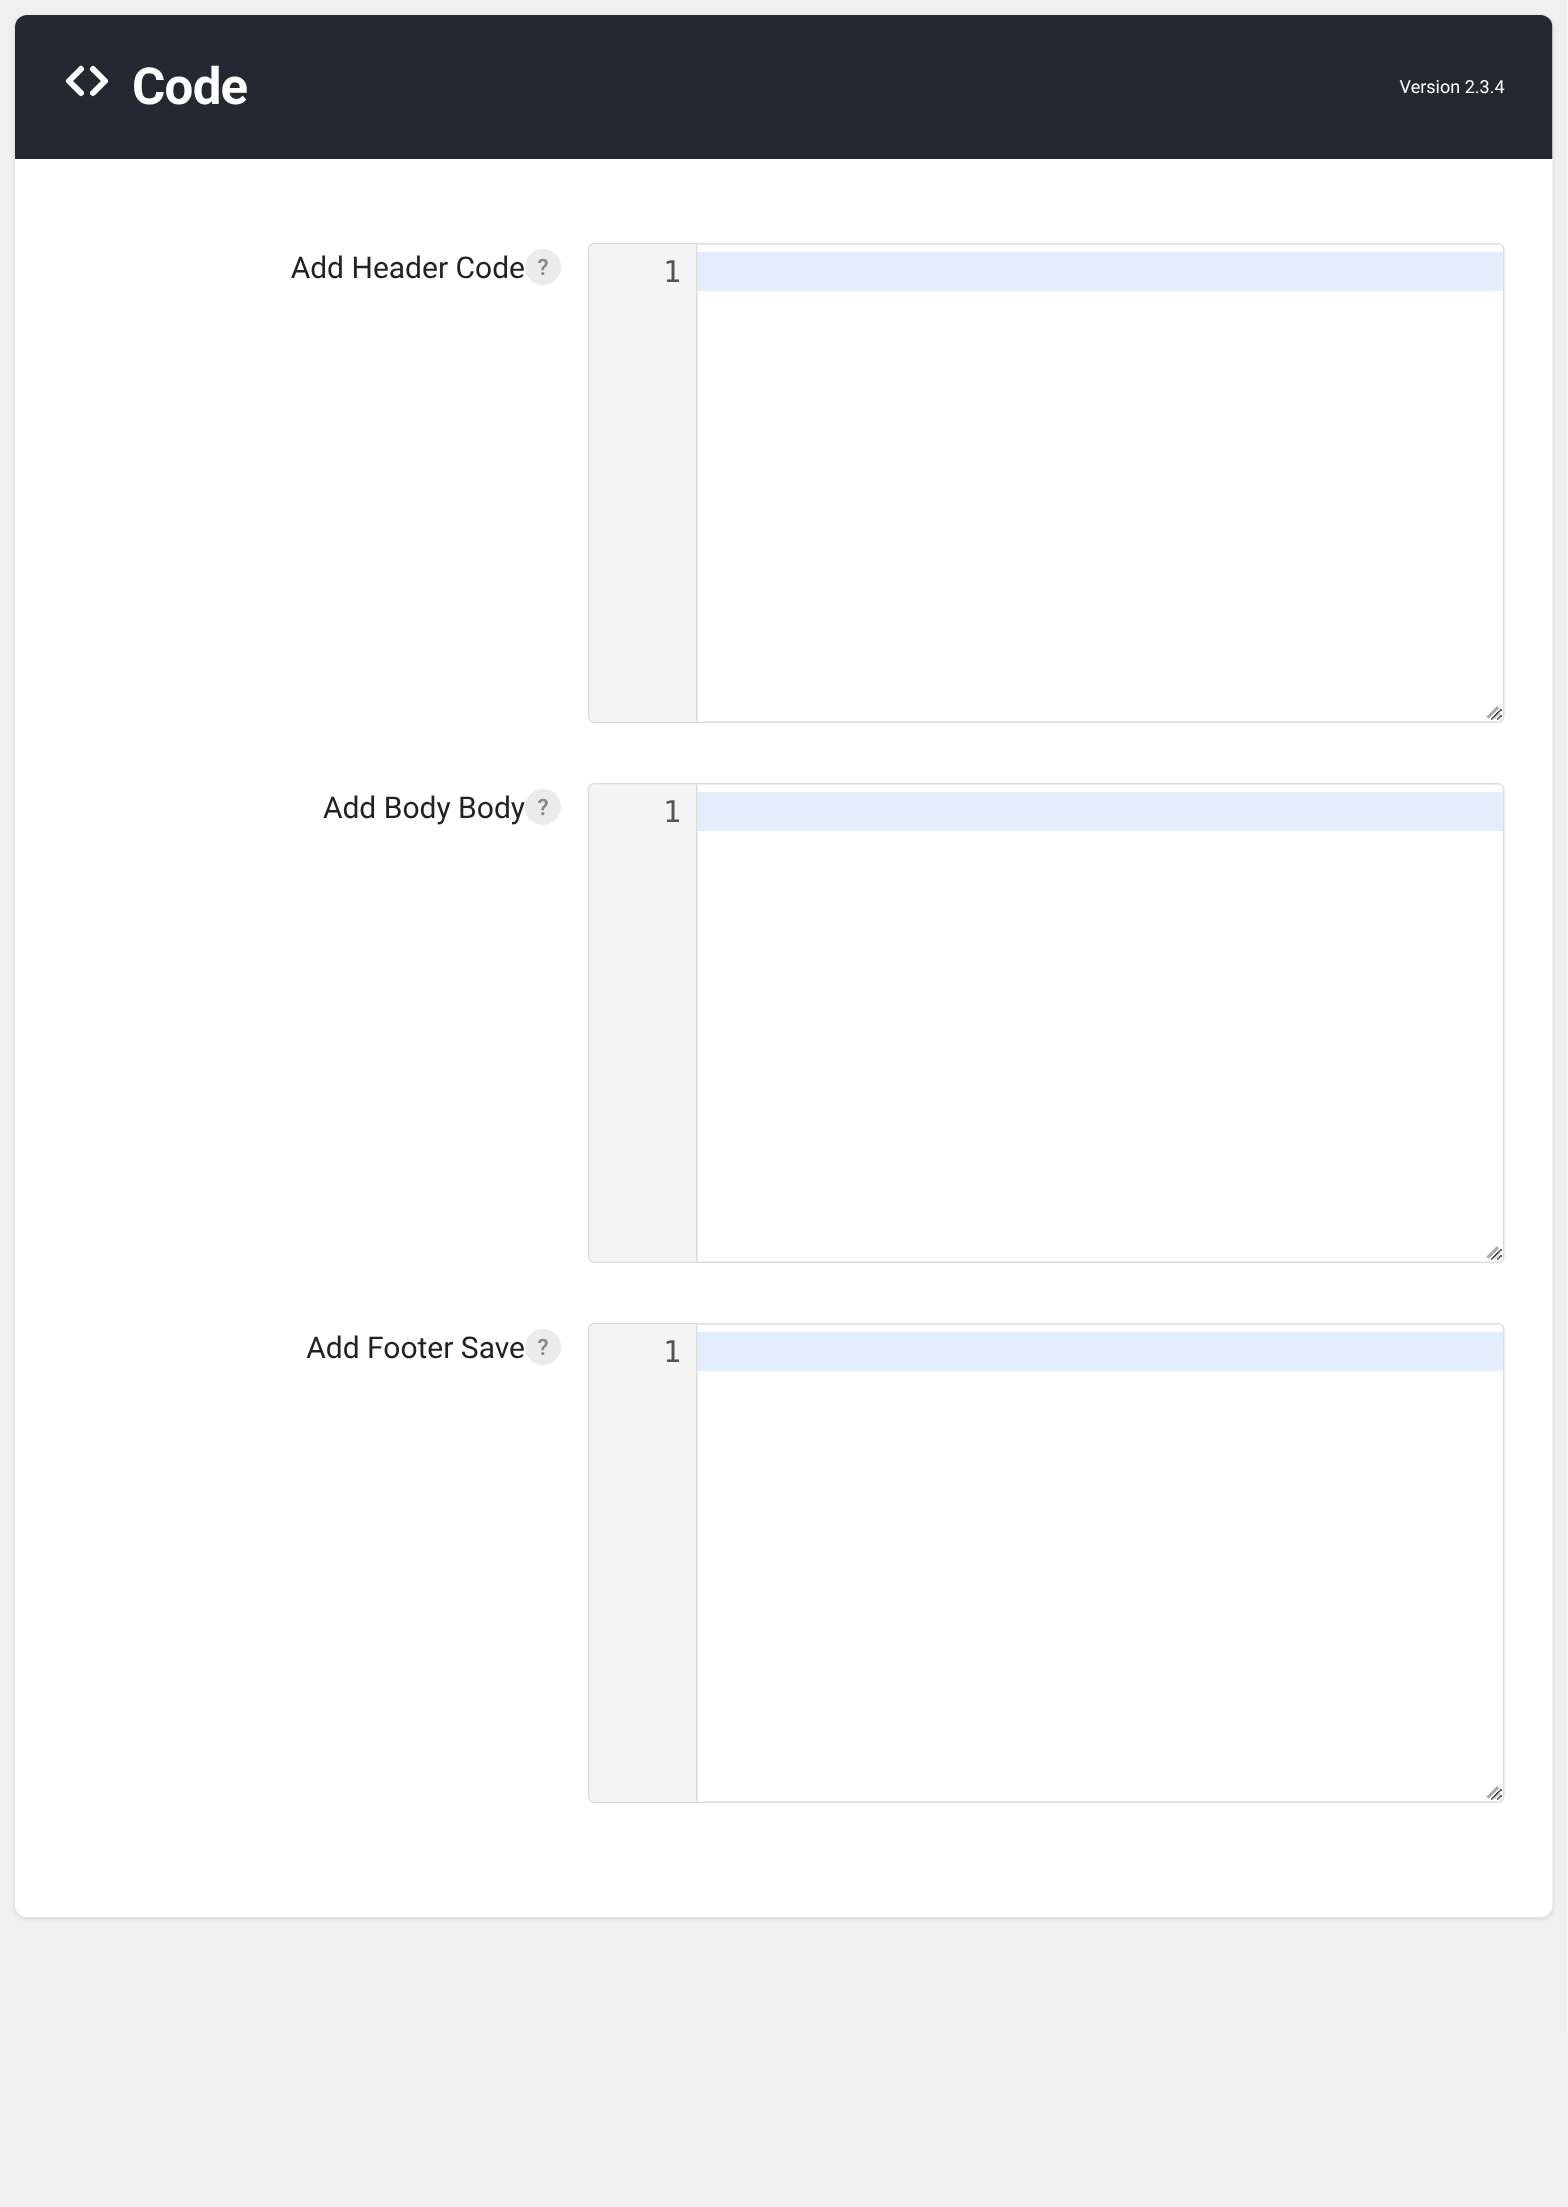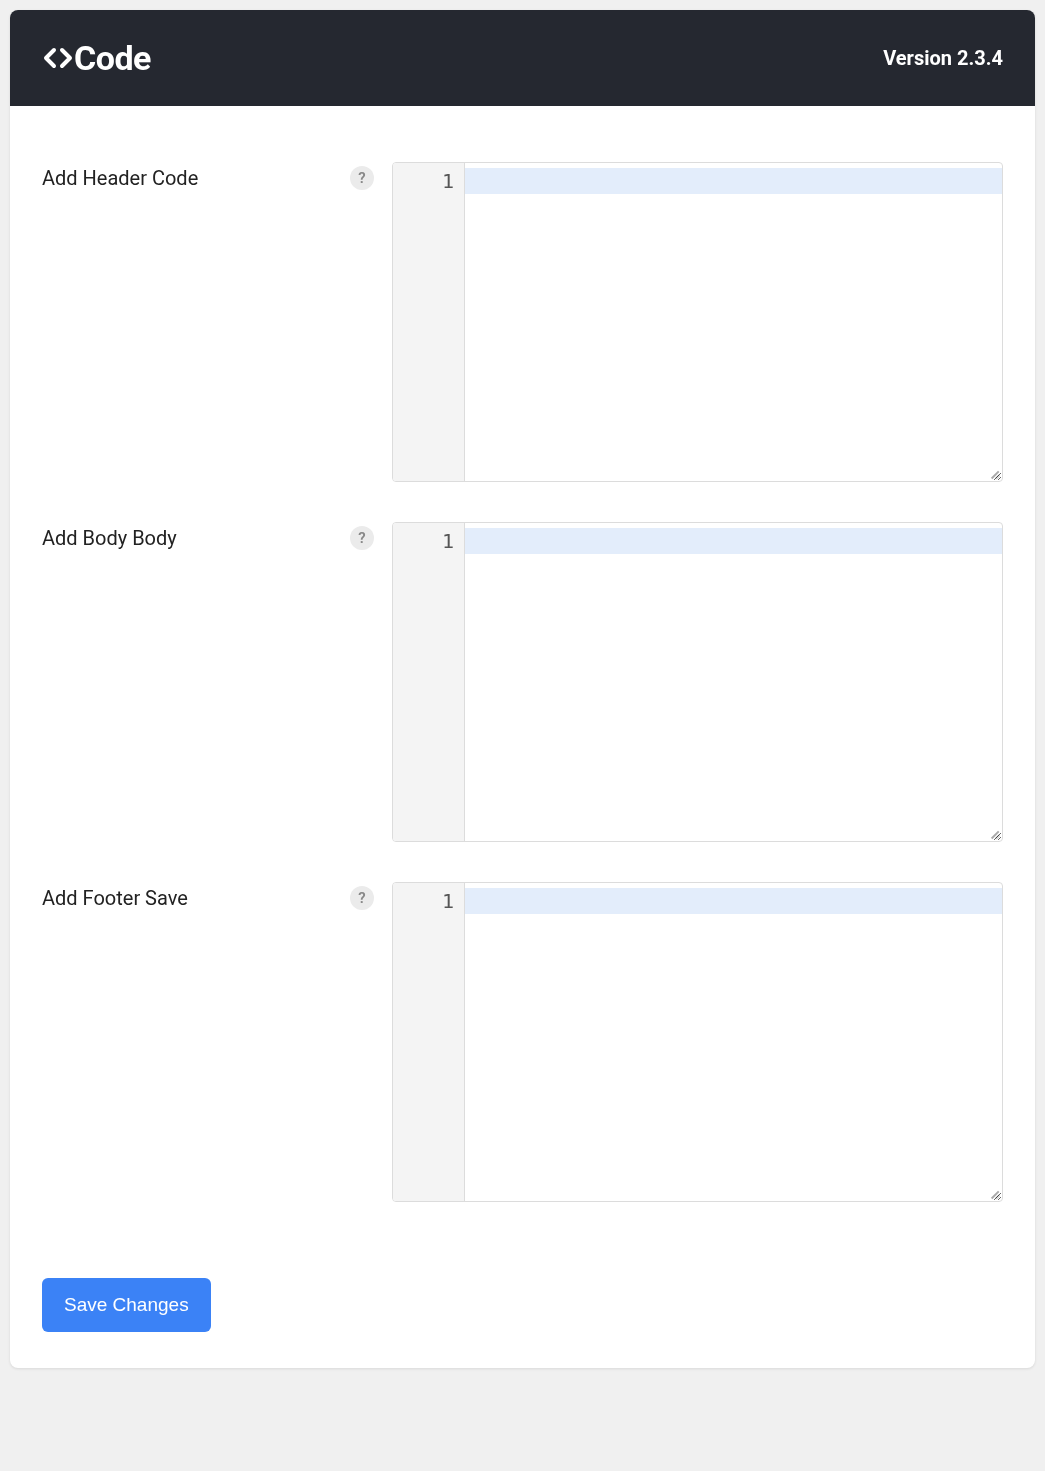--- a/index.html
+++ b/index.html
@@ -21,55 +21,55 @@
     .card-header {
       background: #252830;
       color: #ffffff;
       padding: 28px 32px;
       display: flex;
       align-items: center;
       justify-content: space-between;
     }
     .header-left {
       display: flex;
-      align-items: center;
+      gap: 14px;
     }
     .code-icon {
       width: 32px;
       height: 32px;
       display: flex;
       align-items: center;
       justify-content: center;
     }
     .code-icon svg {
       width: 32px;
       height: 32px;
     }
     .header-title {
       font-size: 34px;
       font-weight: 700;
       letter-spacing: -0.5px;
     }
     .header-version {
-      font-size: 20px;
-      font-weight: 700;
+      font-size: 12px;
+      font-weight: 400;
       margin-left: 44px;
     }
     .card-body {
       padding: 56px 32px 36px 32px;
     }
     .form-row {
       display: flex;
       margin-bottom: 40px;
     }
     .label-col {
       width: 350px;
       display: flex;
       align-items: flex-start;
-      justify-content: space-between;
+      justify-content: flex-end;
       padding-right: 18px;
       padding-top: 4px;
     }
     .field-label {
       font-size: 20px;
       color: #222;
       font-weight: 400;
     }
     .help-icon {
       width: 24px;
@@ -255,17 +255,14 @@
             <div class="editor-line-highlight"></div>
             <textarea class="editor-textarea" spellcheck="false" style=""></textarea>
             <div class="resize-handle"></div>
           </div>
         </div>
       </div>
     </div>
 
   </div>
 
-  <div class="card-footer">
-    <button class="save-button">Save Changes</button>
-  </div>
 
 </div>
 
 </body></html>

